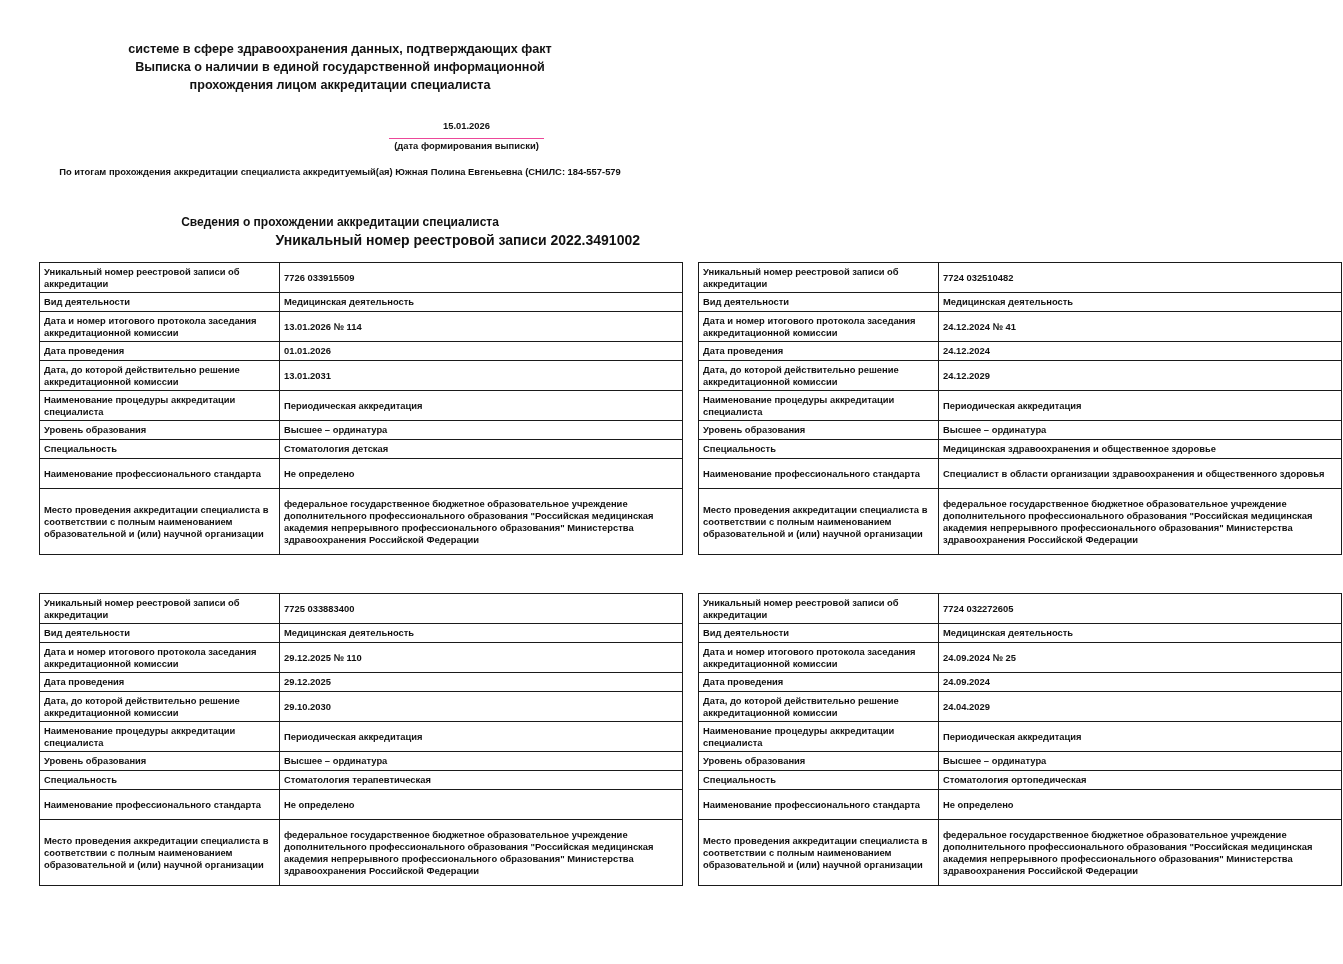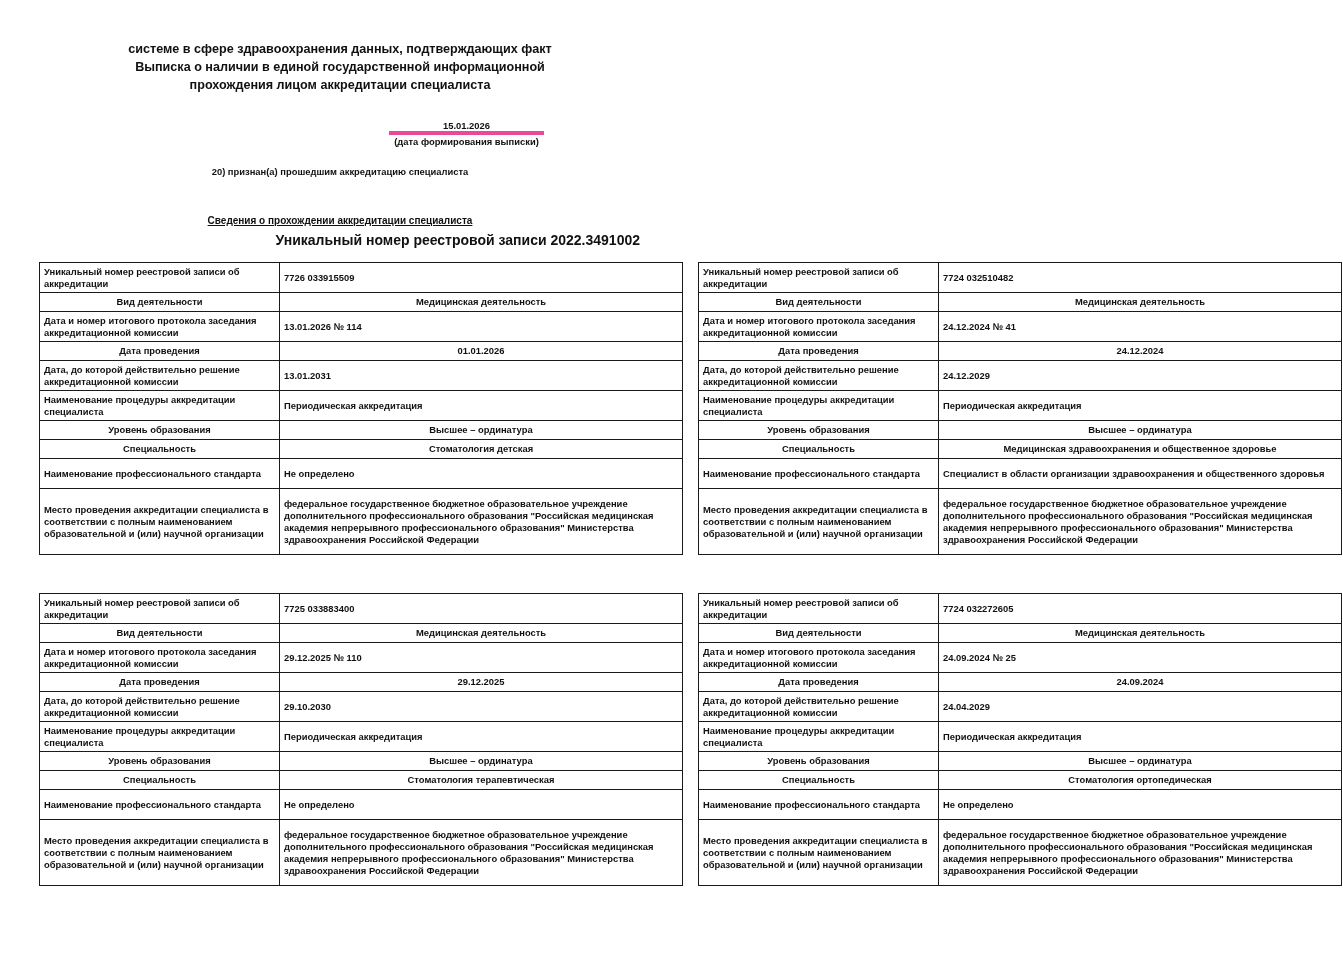--- a/index.html
+++ b/index.html
@@ -9,66 +9,66 @@
     font-weight: bold;
   }
   .title {
     position: absolute; left: 40px; width: 600px; top: 40px;
     text-align: center; font-size: 12.6px; line-height: 18px;
   }
   .date-block {
     position: absolute; left: 389px; width: 155px; top: 120px;
     text-align: center; font-size: 9.4px;
   }
-  .date-value { border-bottom: 4px solid #ec4899; padding-bottom: 0; line-height: 11px; }
+  .date-value { border-bottom: 1px solid #ec4899; padding-bottom: 7px; line-height: 11px; }
   .date-caption { line-height: 13px; }
   .intro {
     position: absolute; left: 36px; width: 608px; top: 166px;
     text-align: center; font-size: 9.4px; line-height: 12.5px;
   }
   .section-heading {
     position: absolute; left: 40px; width: 600px; top: 215px;
-    text-align: center; font-size: 10px; text-decoration: underline;
+    text-align: center; font-size: 12px; 
   }
   .registry-number {
     position: absolute; left: 40px; width: 600px; top: 232px;
     text-align: right; font-size: 14px;
   }
   table.acc {
     position: absolute; border-collapse: collapse; width: 644px;
     font-size: 9.4px; line-height: 12px;
   }
   table.acc td {
     border: 1.5px solid #1a1a1a; padding: 2px 4px; vertical-align: middle;
   }
   table.acc td.lbl { width: 231px; }
   #t0 { left: 39px; top: 262px; }
   #t1 { left: 698px; top: 262px; }
   #t2 { left: 39px; top: 593px; }
   #t3 { left: 698px; top: 593px; }
   tr.h2 td { height: 25px; }
-  tr.h1 td { height: 14px; text-align: center; }
+  tr.h1 td { height: 14px; }
   tr.h5 td { height: 61px; }
 </style>
 </head>
 <body>
 
 <div class="title">
   <div>системе в сфере здравоохранения данных, подтверждающих факт</div>
   <div>Выписка о наличии в единой государственной информационной</div>
   <div>прохождения лицом аккредитации специалиста</div>
 </div>
 
 <div class="date-block">
   <div class="date-value">15.01.2026</div>
   <div class="date-caption">(дата формирования выписки)</div>
 </div>
 
 <div class="intro">
-  <div>20) признан(а) прошедшим аккредитацию специалиста</div>
+  <div>По итогам прохождения аккредитации специалиста аккредитуемый(ая) Южная Полина Евгеньевна (СНИЛС: 184-557-579</div>
 </div>
 
 <div class="section-heading">Сведения о прохождении аккредитации специалиста</div>
 <div class="registry-number">Уникальный номер реестровой записи 2022.3491002</div>
 
 <table class="acc" id="t0">
     <tbody>
       <tr class="h2">
         <td class="lbl">Уникальный номер реестровой записи об аккредитации</td>
         <td class="val">7726 033915509</td>

